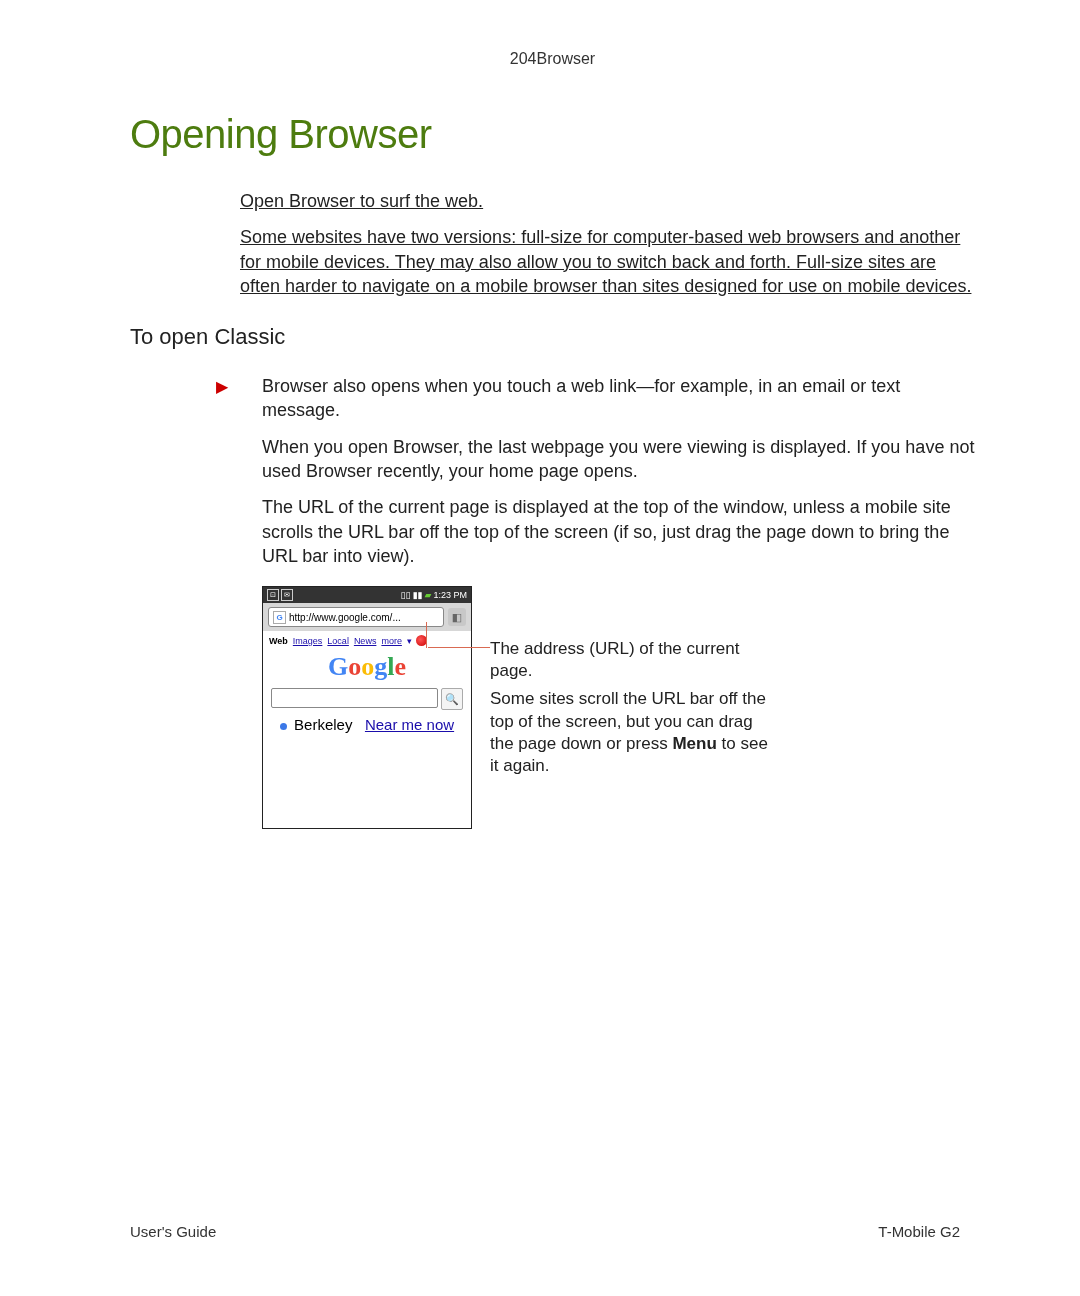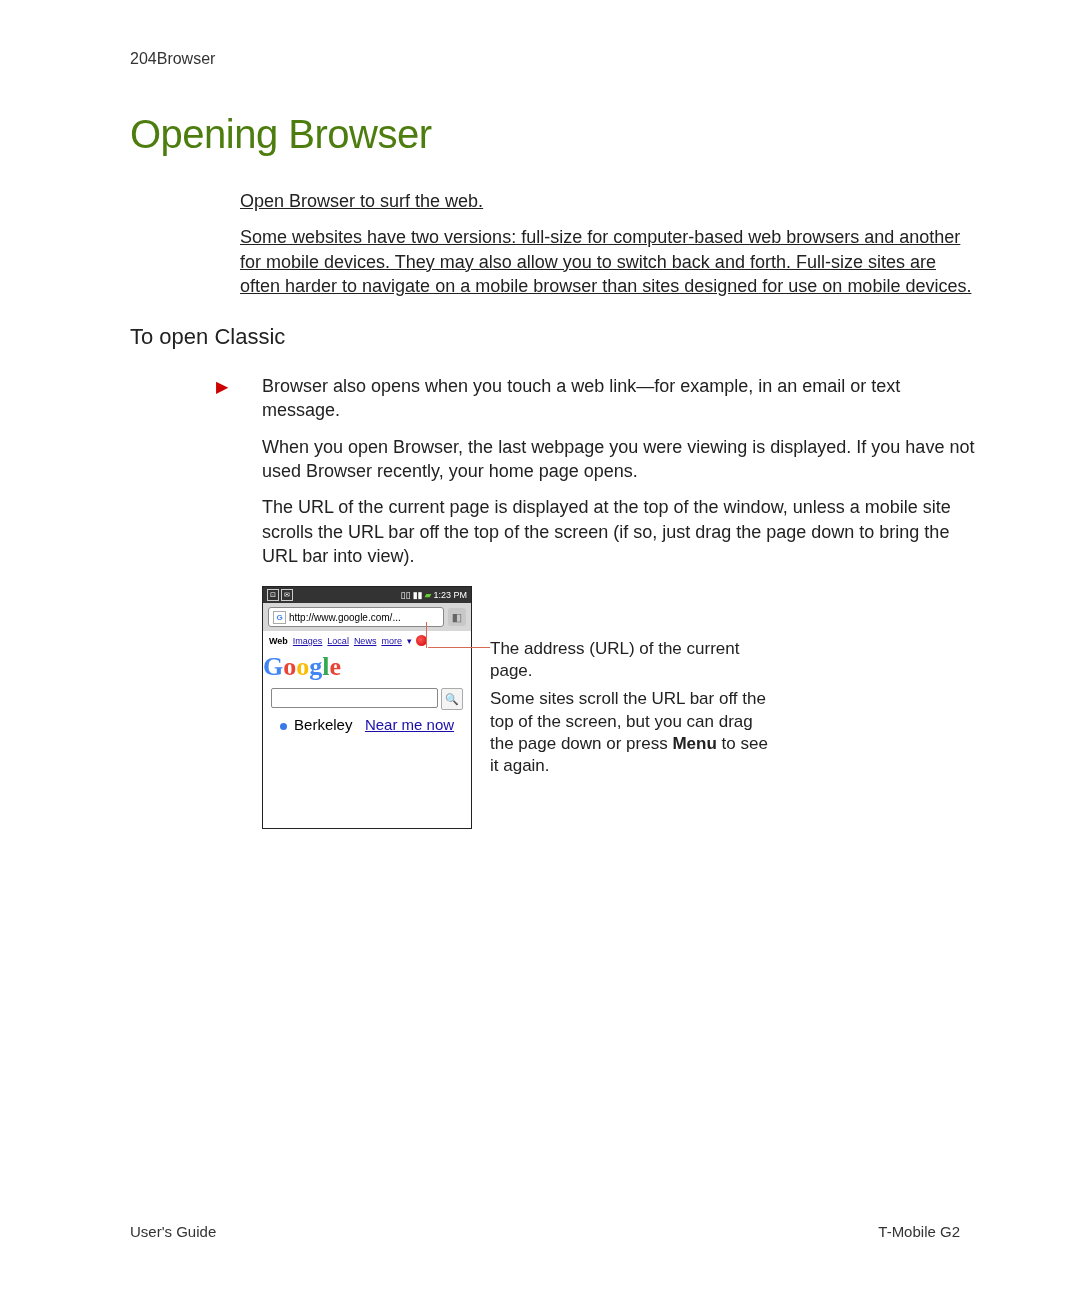--- a/index.html
+++ b/index.html
@@ -14,21 +14,21 @@
     box-sizing: border-box;
   }
   .page {
     box-sizing: border-box;
     padding: 50px 105px 40px 130px;
     height: 100%;
     position: relative;
   }
   .header-row {
     display: flex;
-    justify-content: flex-start;
+    justify-content: center;
     font-size: 16px;
     color: #333;
     margin-bottom: 44px;
   }
   h1 {
     font-size: 40px;
     font-weight: 400;
     margin: 0 0 32px 0;
     color: #4d7c0f;
     letter-spacing: -0.5px;
@@ -179,20 +179,21 @@
     font-size: 9px;
   }
   .nav-links .current { font-weight: bold; color: #000; text-decoration: none; }
   .nav-links a { color: #1a0dab; text-decoration: underline; }
   .nav-ball {
     width: 11px; height: 11px;
     border-radius: 50%;
     background: radial-gradient(circle at 40% 40%, #ff5555, #cc0000);
   }
   .google-logo {
+    text-align: center;
     margin: 4px 0 6px 0;
     font-size: 26px;
     font-family: Georgia, serif;
     font-weight: bold;
   }
   .google-logo .b { color:#4285F4; }
   .google-logo .r { color:#EA4335; }
   .google-logo .y { color:#FBBC05; }
   .google-logo .g { color:#34A853; }
   .search-row {

